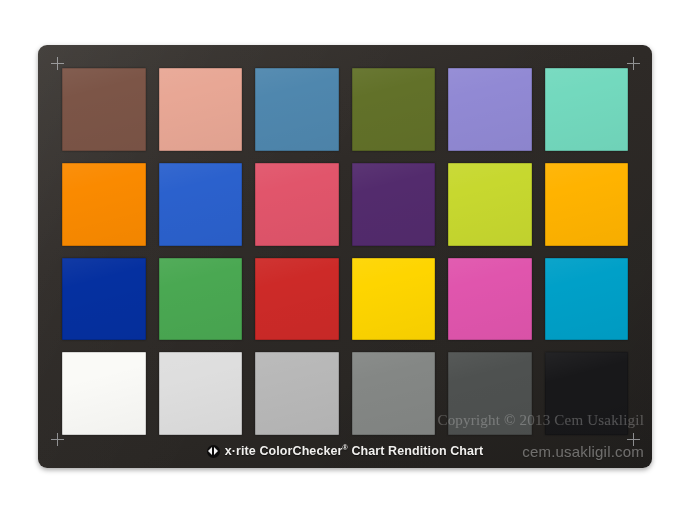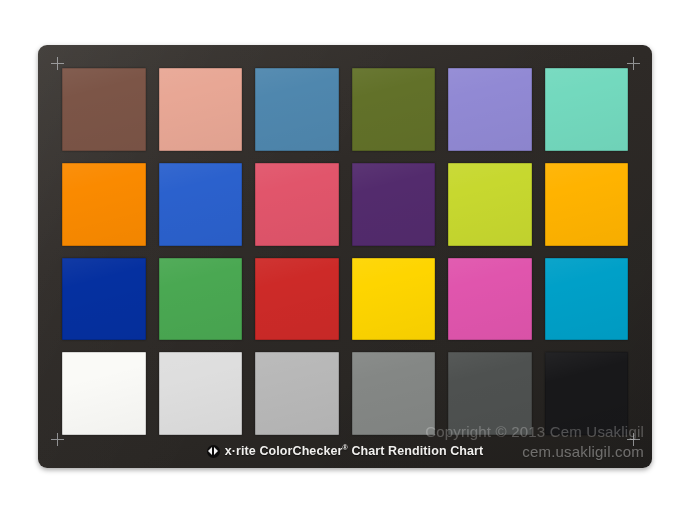--- a/index.html
+++ b/index.html
@@ -161,22 +161,22 @@
     line-height: 1.35;
   }
   #watermark div {
     color: rgba(255,255,255,0.45);
     font-size: 15px;
     white-space: nowrap;
     letter-spacing: 0.2px;
     text-shadow: 0 1px 1px rgba(0,0,0,0.25);
   }
   
-  #wm-line1 { mix-blend-mode: screen; opacity: 0.55; }
-  #wm-line2 { opacity: 0.80; }
+  #wm-line1 { mix-blend-mode: screen; opacity: 0.55; font-family: Liberation Serif, serif; }
+  #wm-line2 { opacity: 0.80; margin-top: 12px; }
 
 </style>
 </head>
 <body>
 
 <div id="stage">
 
   <div id="board">
     <div id="board-sheen"></div>
 

